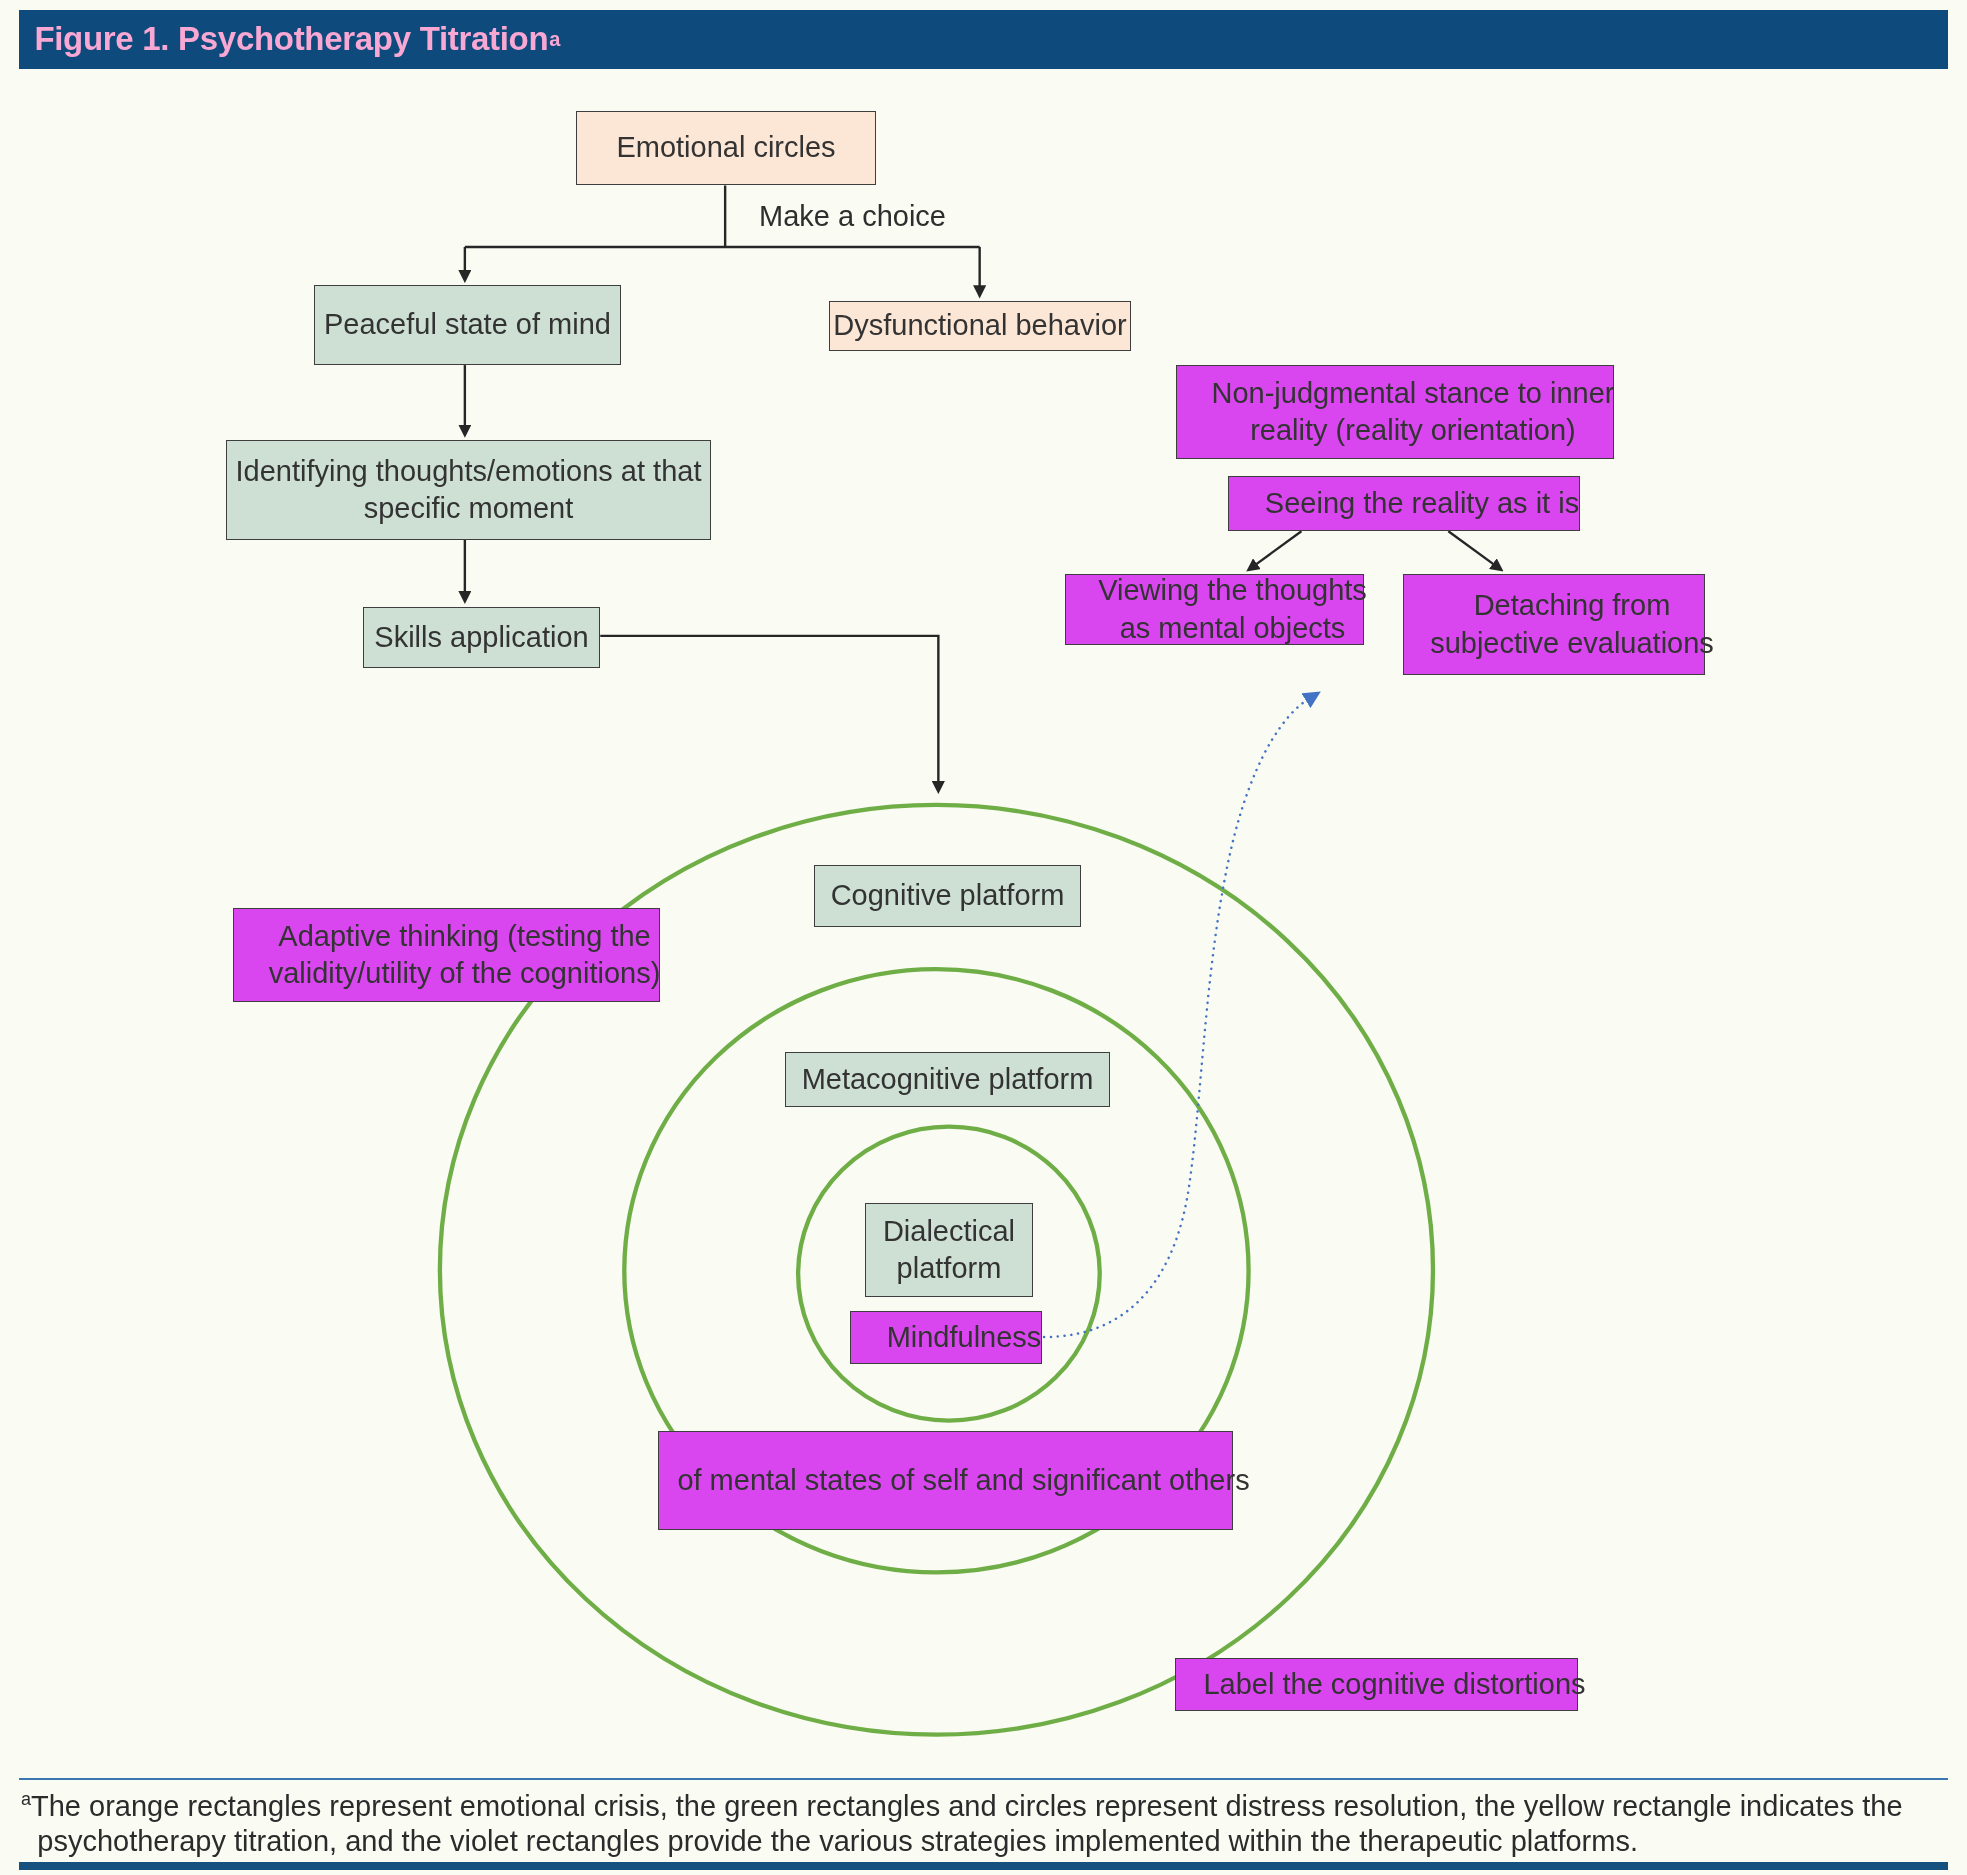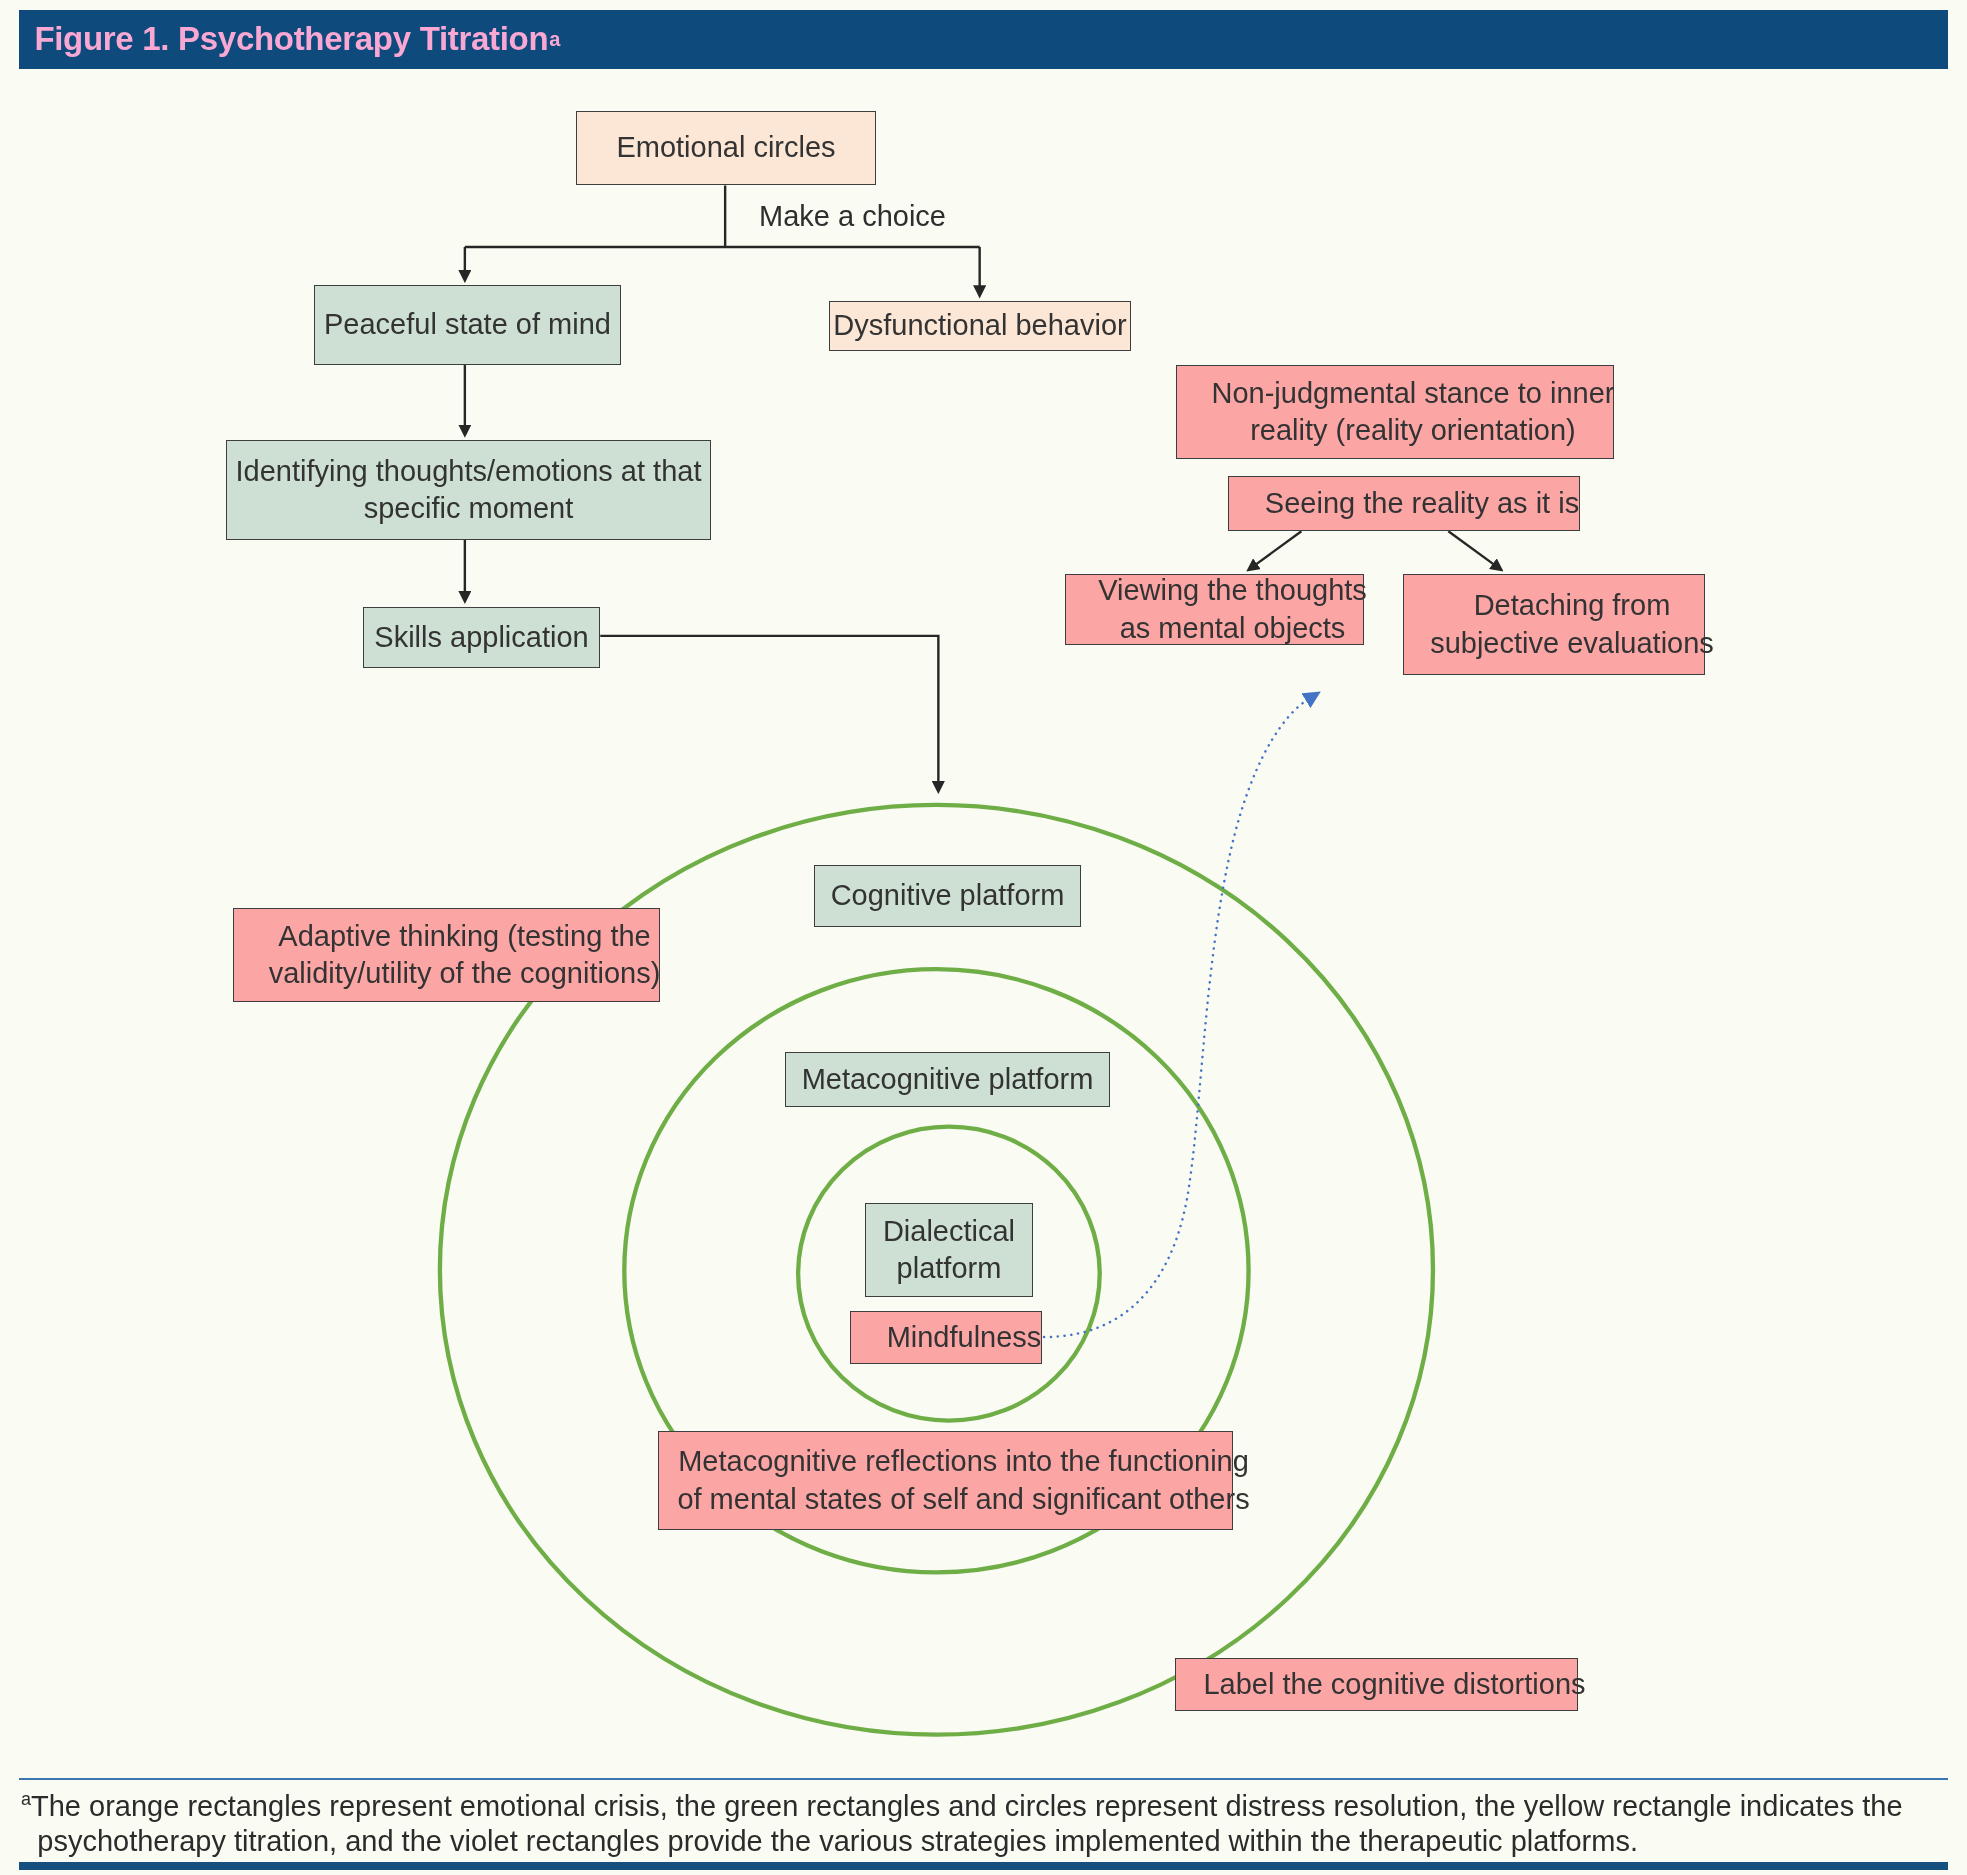--- a/index.html
+++ b/index.html
@@ -27,21 +27,21 @@
     box-sizing:border-box;
     border:1.9px solid #3e3e3e;
     display:flex;flex-direction:column;align-items:center;justify-content:center;
     text-align:center;
     font-size:29px;color:#333333;
     line-height:1.28;
     white-space:nowrap;
   }
   .peach {background:#fce6d5;}
   .green {background:#cde0d3;}
-  .violet{background:#fca5a5;padding-left:36px;}
+  .violet{background:#d946ef;padding-left:36px;}
   .yellow{background:#f7f1a3;}
 
   .floating-label{
     position:absolute;z-index:2;font-size:29px;color:#2e2e2e;white-space:nowrap;
   }
   .bold-seg{font-weight:bold;color:#1f1f1f;}
 
   .footnote-sep{
     position:absolute;left:19px;top:1778px;width:1929px;height:0;
     border-top:2.9px solid #3a77b0;z-index:2;
@@ -157,21 +157,20 @@
   <div class="box green" style="left:865px;top:1203px;width:168px;height:94px;">
     <span>Dialectical</span>
     <span>platform</span>
   </div>
 
   <div class="box violet" style="left:850px;top:1311px;width:192px;height:53px;">
     <span>Mindfulness</span>
   </div>
 
   <div class="box violet" style="left:658px;top:1431px;width:575px;height:99px;">
-    <span>Metacognitive reflections into the functioning</span>
     <span>of mental states of self and significant others</span>
   </div>
 
   <div class="box violet" style="left:1175px;top:1658px;width:403px;height:53px;">
     <span>Label the cognitive distortions</span>
   </div>
 
   <div class="footnote-sep"></div>
   <div class="footnote">
     <span><sup>a</sup><span>The orange rectangles represent emotional crisis, the green rectangles and circles represent distress resolution, the yellow rectangle indicates the</span></span>

